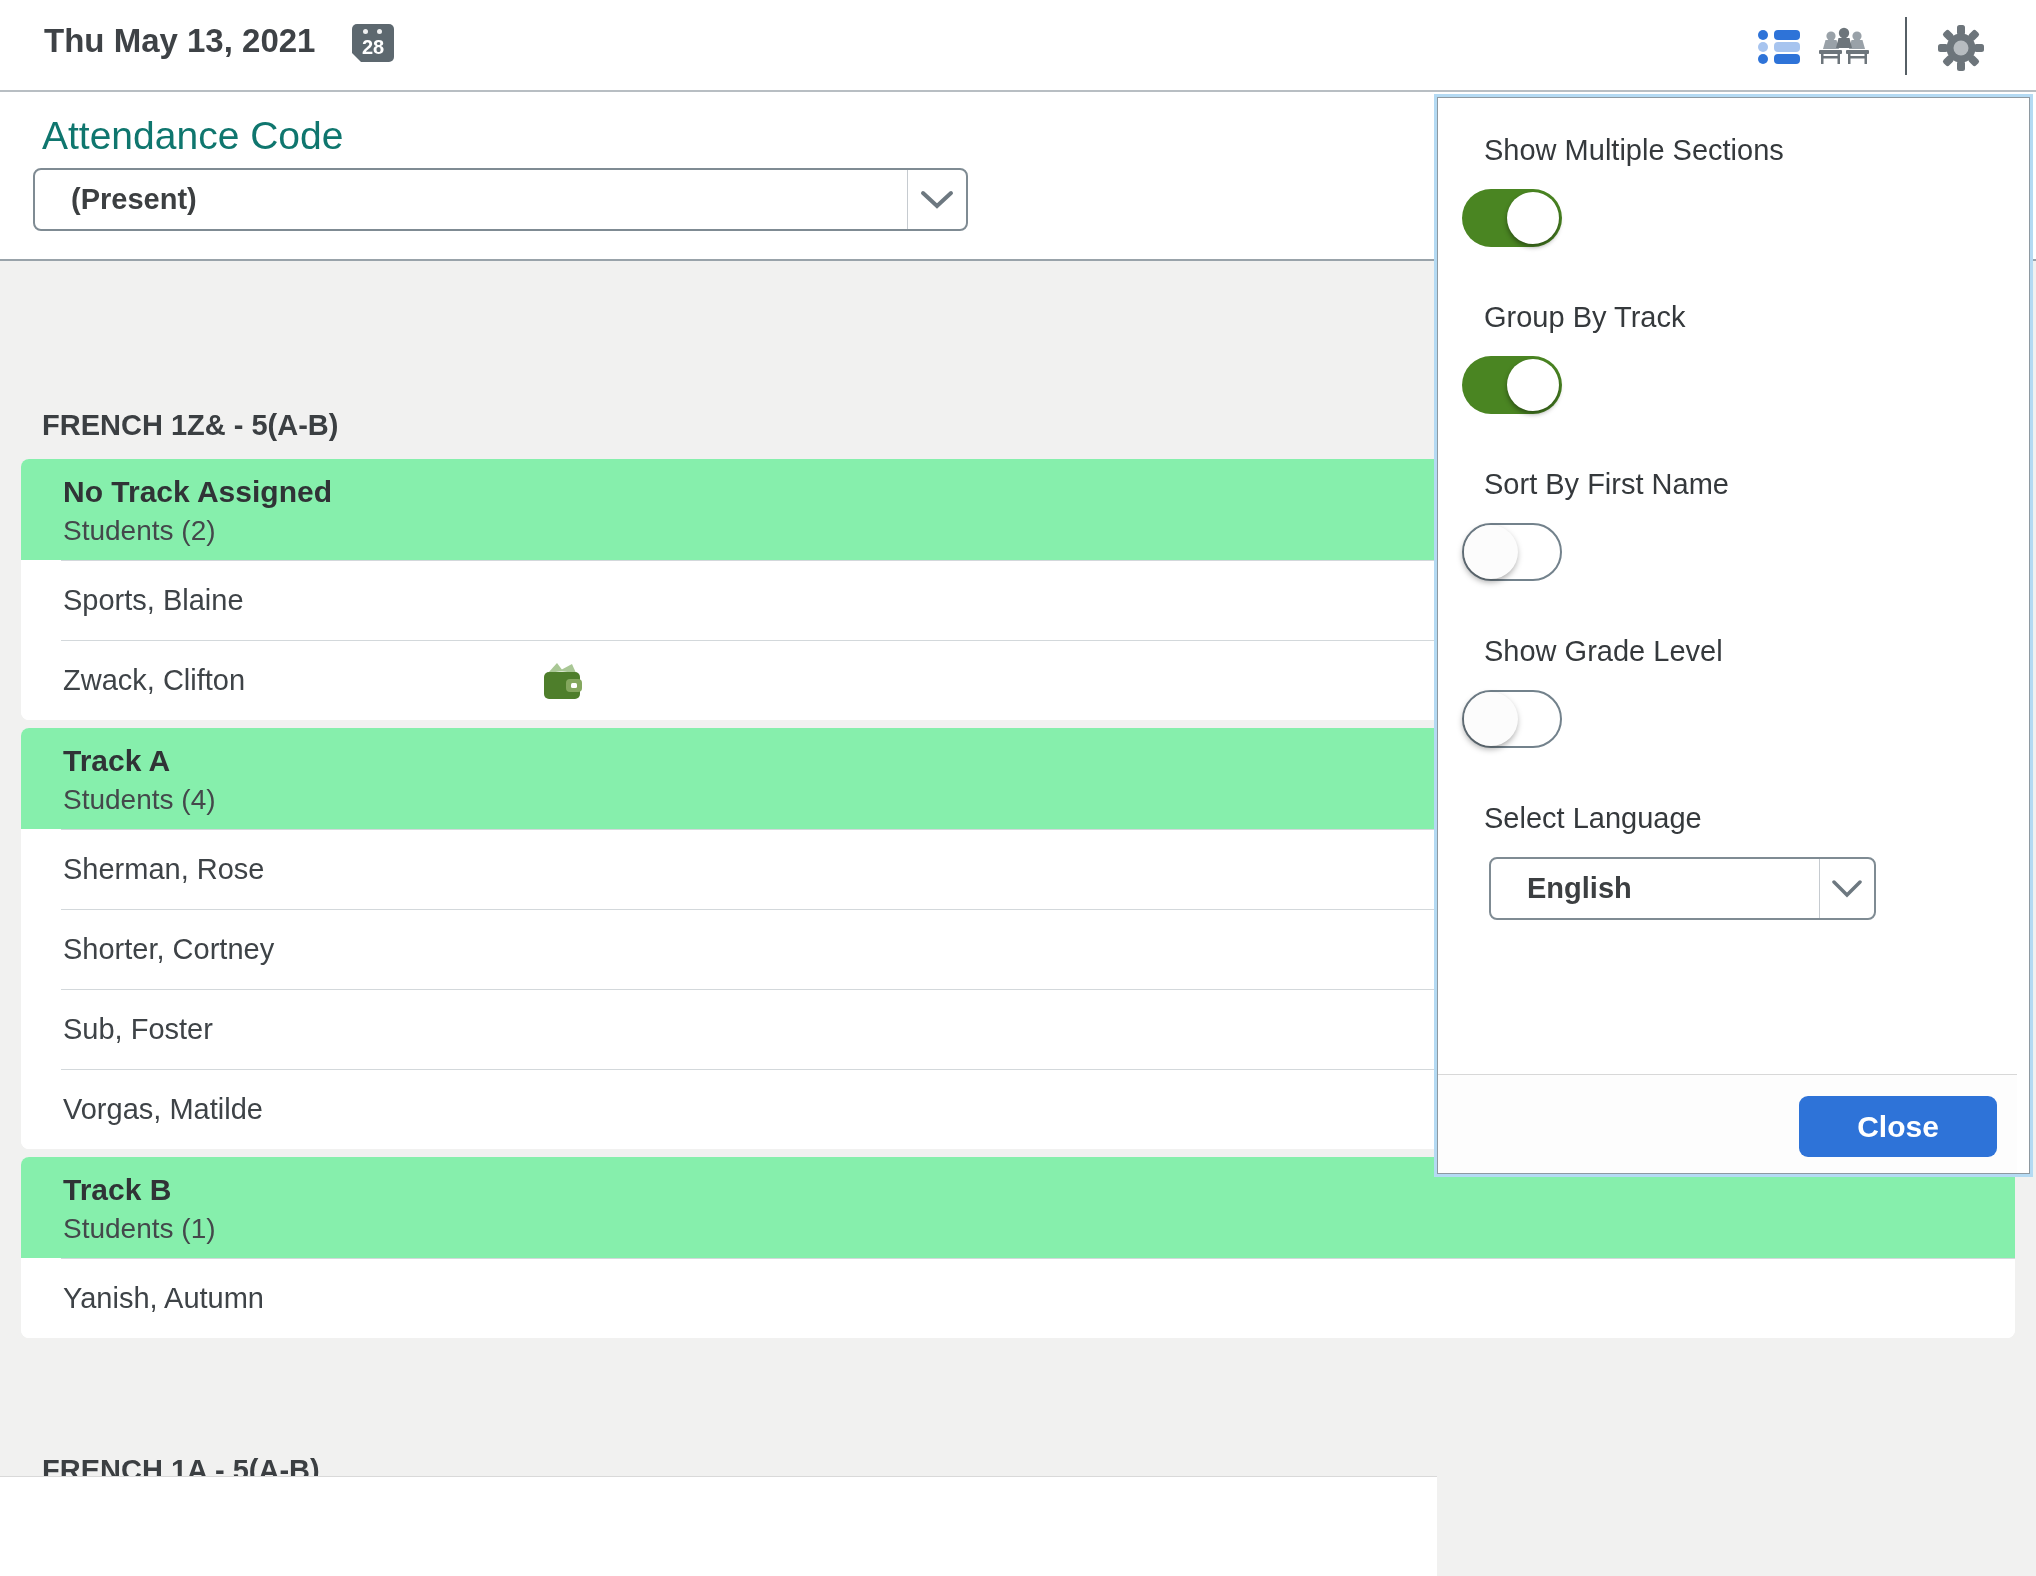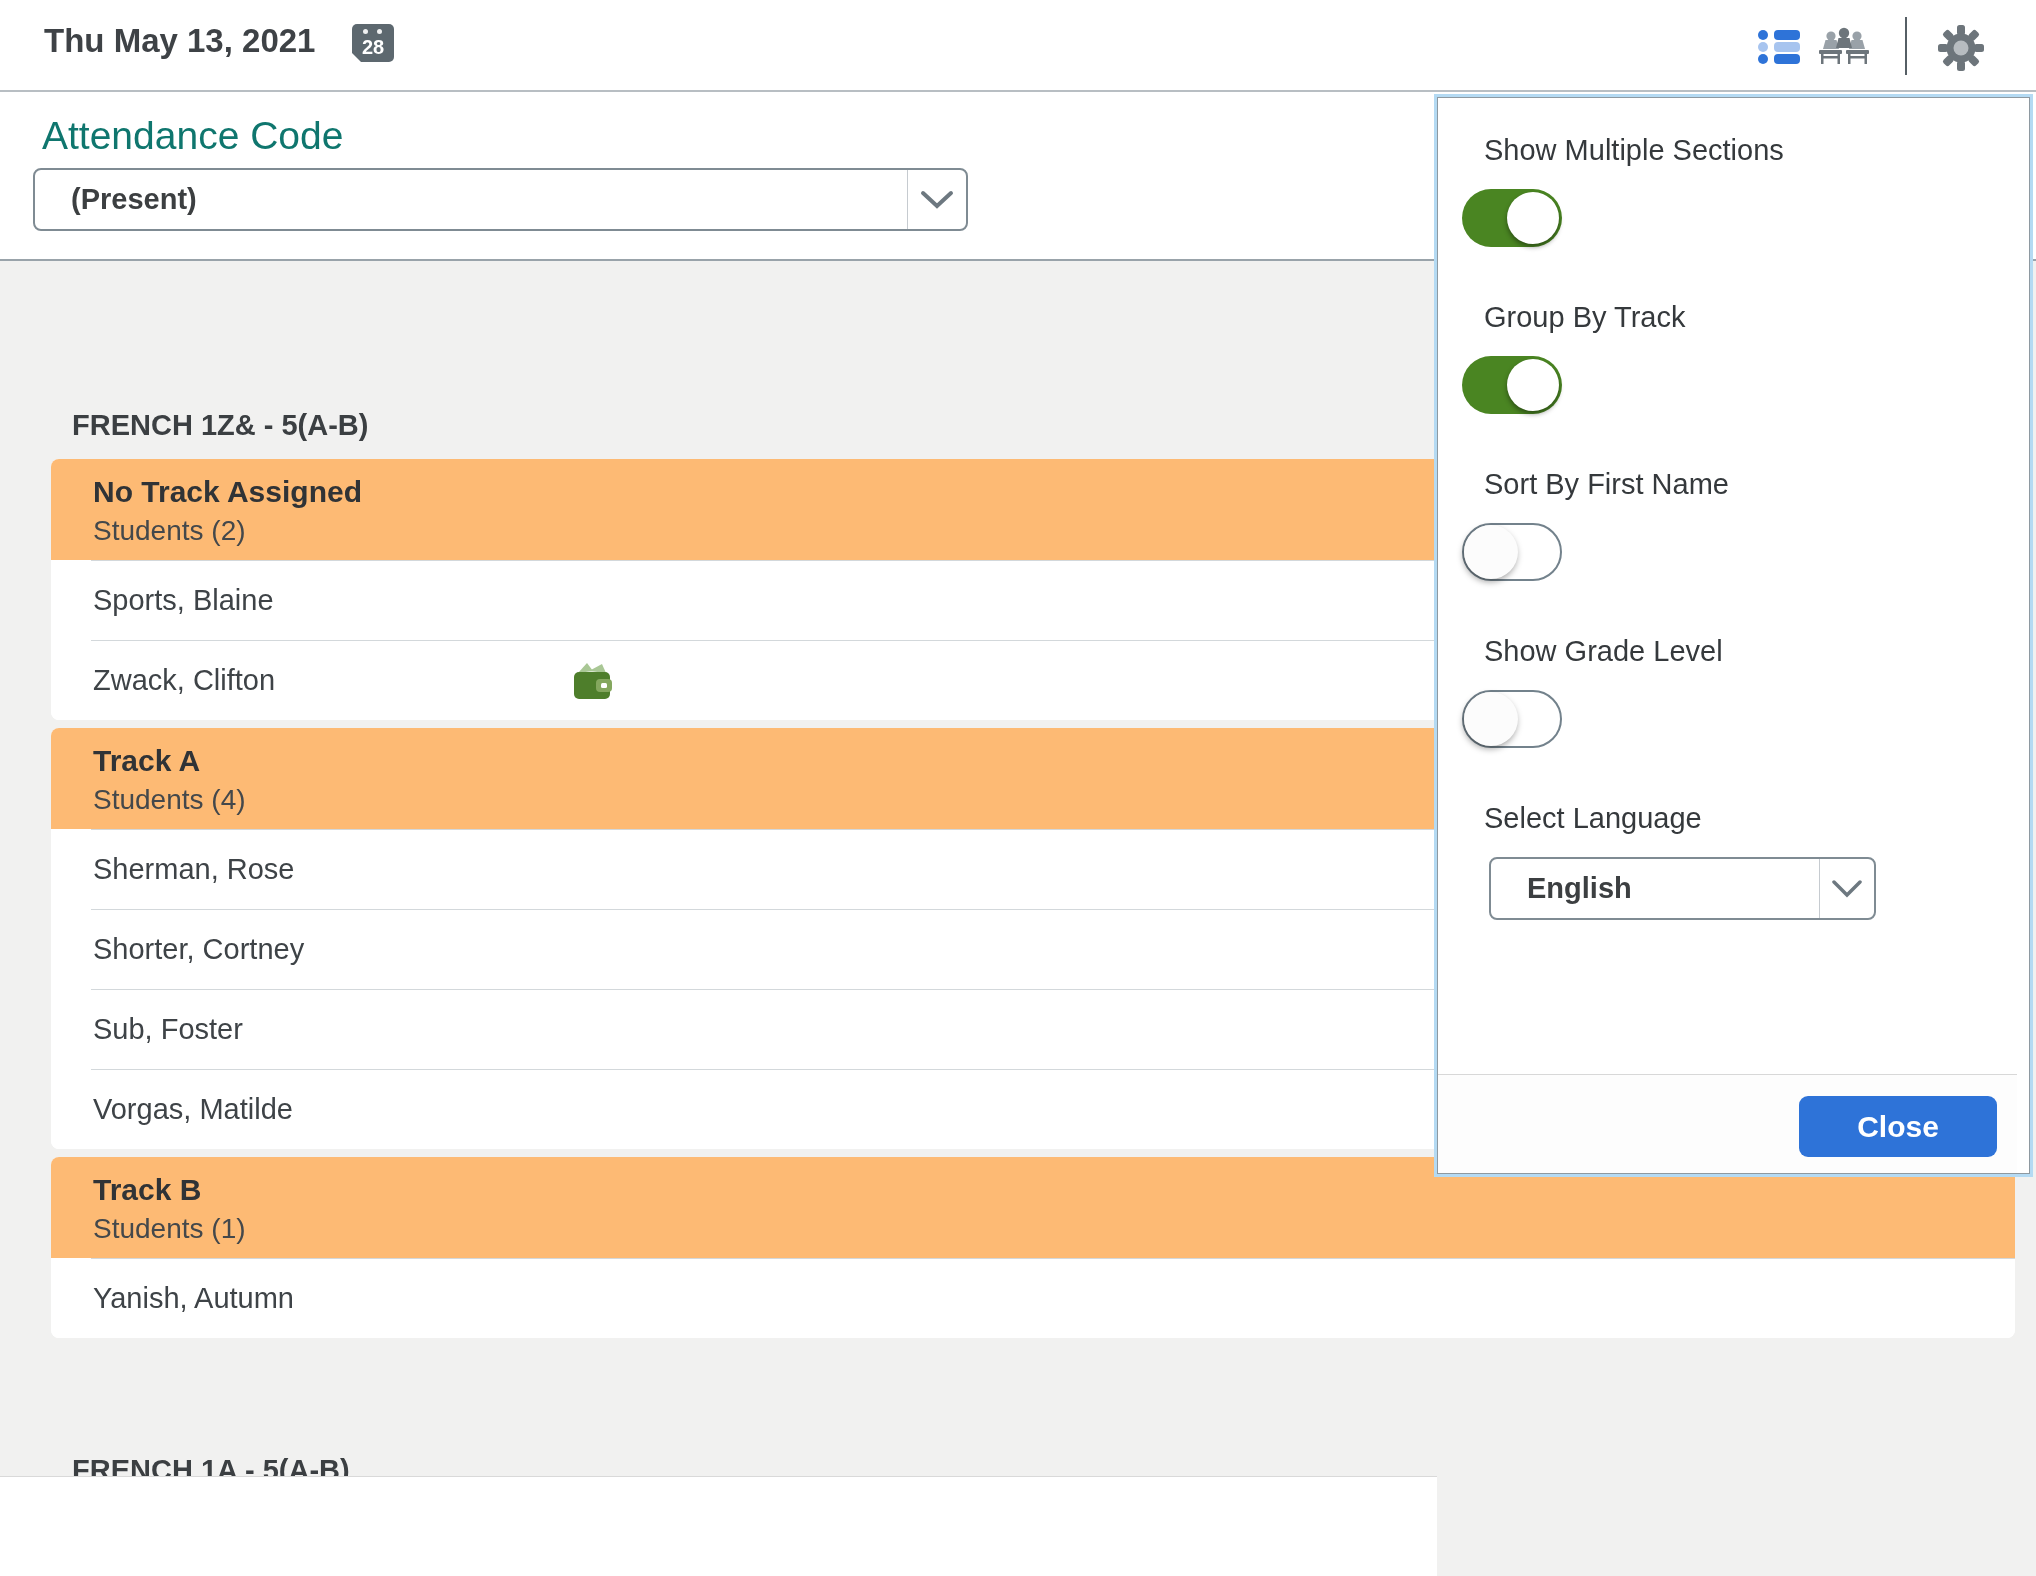--- a/index.html
+++ b/index.html
@@ -39,28 +39,28 @@
               border:2px solid #7f8b93;border-radius:8px;box-sizing:border-box;}
   .att-select{left:33px;top:74px;width:935px;height:63px;}
   .select-value{flex:1;display:flex;align-items:center;padding-left:36px;
                 font-size:29px;font-weight:700;color:#3c3f41;}
   .select-caret{width:58px;border-left:1px solid #c6cbd0;display:flex;align-items:center;
                 justify-content:center;}
 
   
   .roster-area{position:absolute;left:0;top:261px;width:2036px;height:1315px;
                background:#f1f1f0;overflow:hidden;}
-  .roster{padding-top:144px;padding-left:30px;}
+  .roster{padding-top:144px;}
   .section + .section{margin-top:112px;}
   .section-title{margin-left:42px;font-size:29px;font-weight:700;color:#3b3f42;
                  line-height:40px;height:40px;}
   .group-card{margin:14px 21px 0 21px;border-radius:8px;overflow:hidden;background:#fff;}
   .section-title + .groups .group-card:first-child{margin-top:14px;}
   .group-card + .group-card{margin-top:8px;}
-  .group-header{background:#fdba74;padding:13px 0 10px 42px;}
+  .group-header{background:#86efac;padding:13px 0 10px 42px;}
   .group-name{font-size:30px;font-weight:700;color:#303336;line-height:40px;}
   .group-sub{font-size:28px;color:#44484b;line-height:38px;}
   .student-row{position:relative;height:80px;display:flex;align-items:center;
                padding-left:42px;background:#fff;text-align:right;}
   .student-row::before{content:"";position:absolute;left:40px;right:0;top:0;height:1px;
                background:#d3d8db;}
   .student-name{font-size:29px;color:#3e4347;}
   .fee-icon{position:absolute;left:521px;top:19px;width:40px;height:42px;}
 
   

